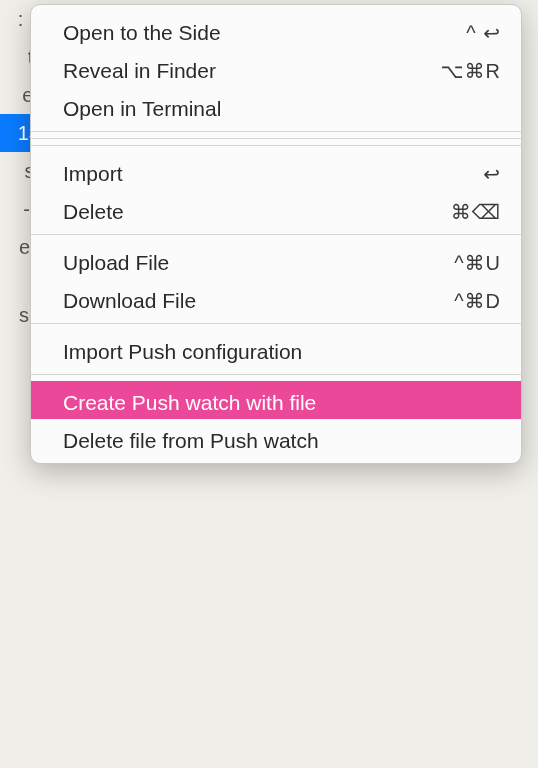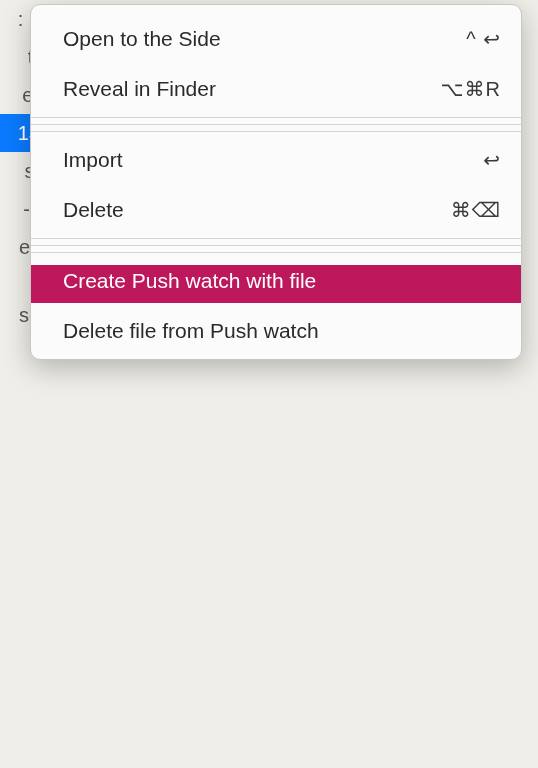--- a/index.html
+++ b/index.html
@@ -40,31 +40,30 @@
     top: 4px;
     width: 492px;
     background: #fbfbfb;
     border: 1px solid #c7c7c7;
     border-radius: 10px;
     box-shadow: 0 8px 28px rgba(0,0,0,0.25);
     padding: 6px 0;
   }
   .menu-item {
     display: flex;
-    align-items: flex-start;
+    align-items: flex-end;
     justify-content: space-between;
     padding: 4px 20px 4px 32px;
     height: 38px;
     font-size: 21px;
     color: #2a2a2a;
     cursor: default;
-    margin-top: 12px;
   }
   .menu-item.selected {
-    background: #be185d;
+    background: #ec4899;
     color: #fff;
   }
   .menu-item .label { white-space: nowrap; }
   .menu-item .shortcut {
     font-size: 20px;
     color: #3a3a3a;
     letter-spacing: 1px;
     white-space: nowrap;
   }
   .menu-item.selected .shortcut { color: #fff; }
@@ -108,43 +107,59 @@
 <div class="context-menu">
 
   <div class="menu-item">
     <span class="label">Open to the Side</span>
     <span class="shortcut">^ ↩</span>
   </div>
   <div class="menu-item">
     <span class="label">Reveal in Finder</span>
     <span class="shortcut">⌥⌘R</span>
   </div>
+  <div class="menu-item">
+    <span class="label">Open in Terminal</span>
+    <span class="shortcut"></span>
+  </div>
 
   <div class="separator"></div>
 
 
   <div class="separator"></div>
 
 
   <div class="separator"></div>
 
   <div class="menu-item">
     <span class="label">Import</span>
     <span class="shortcut">↩</span>
   </div>
   <div class="menu-item">
     <span class="label">Delete</span>
     <span class="shortcut">⌘⌫</span>
   </div>
 
   <div class="separator"></div>
 
+  <div class="menu-item">
+    <span class="label">Upload File</span>
+    <span class="shortcut">^⌘U</span>
+  </div>
+  <div class="menu-item">
+    <span class="label">Download File</span>
+    <span class="shortcut">^⌘D</span>
+  </div>
 
   <div class="separator"></div>
 
+  <div class="menu-item">
+    <span class="label">Import Push configuration</span>
+    <span class="shortcut"></span>
+  </div>
 
   <div class="separator"></div>
 
   <div class="menu-item selected">
     <span class="label">Create Push watch with file</span>
     <span class="shortcut"></span>
   </div>
   <div class="menu-item">
     <span class="label">Delete file from Push watch</span>
     <span class="shortcut"></span>

